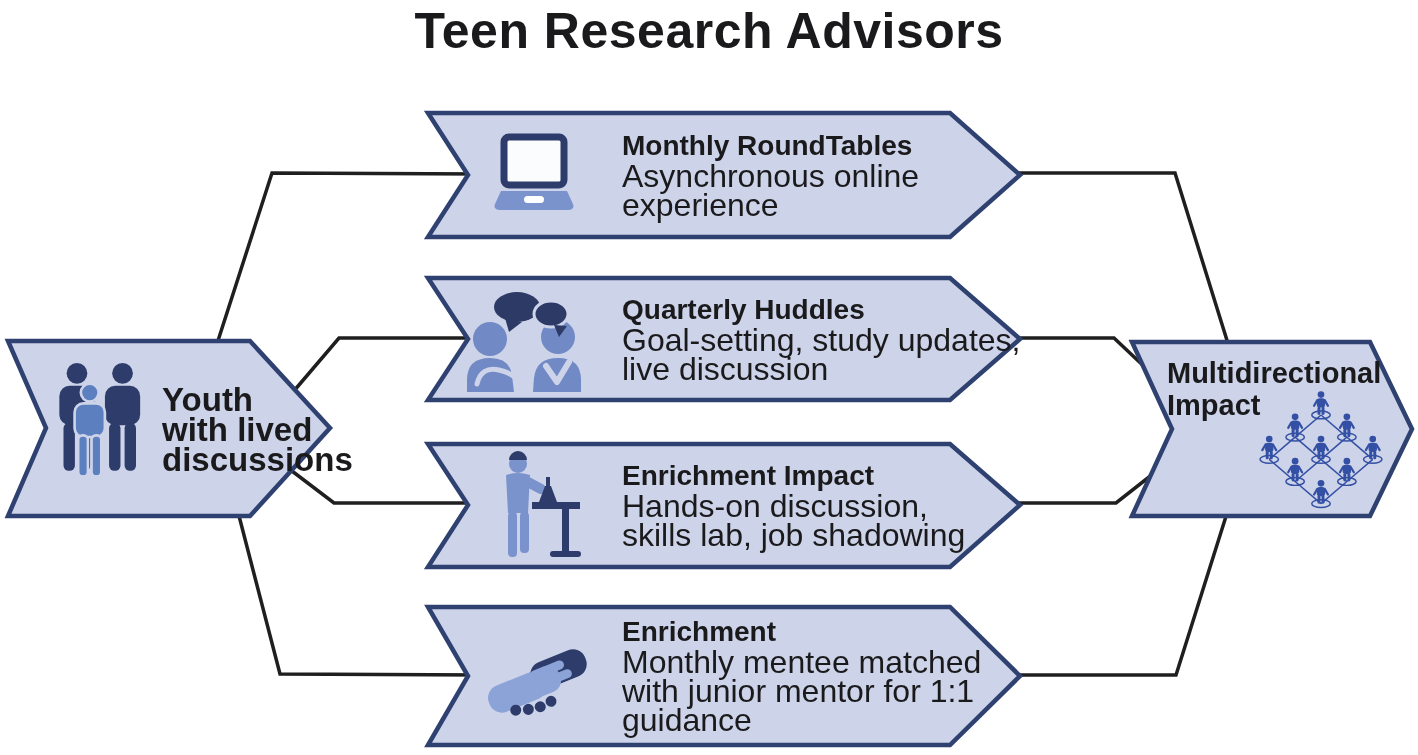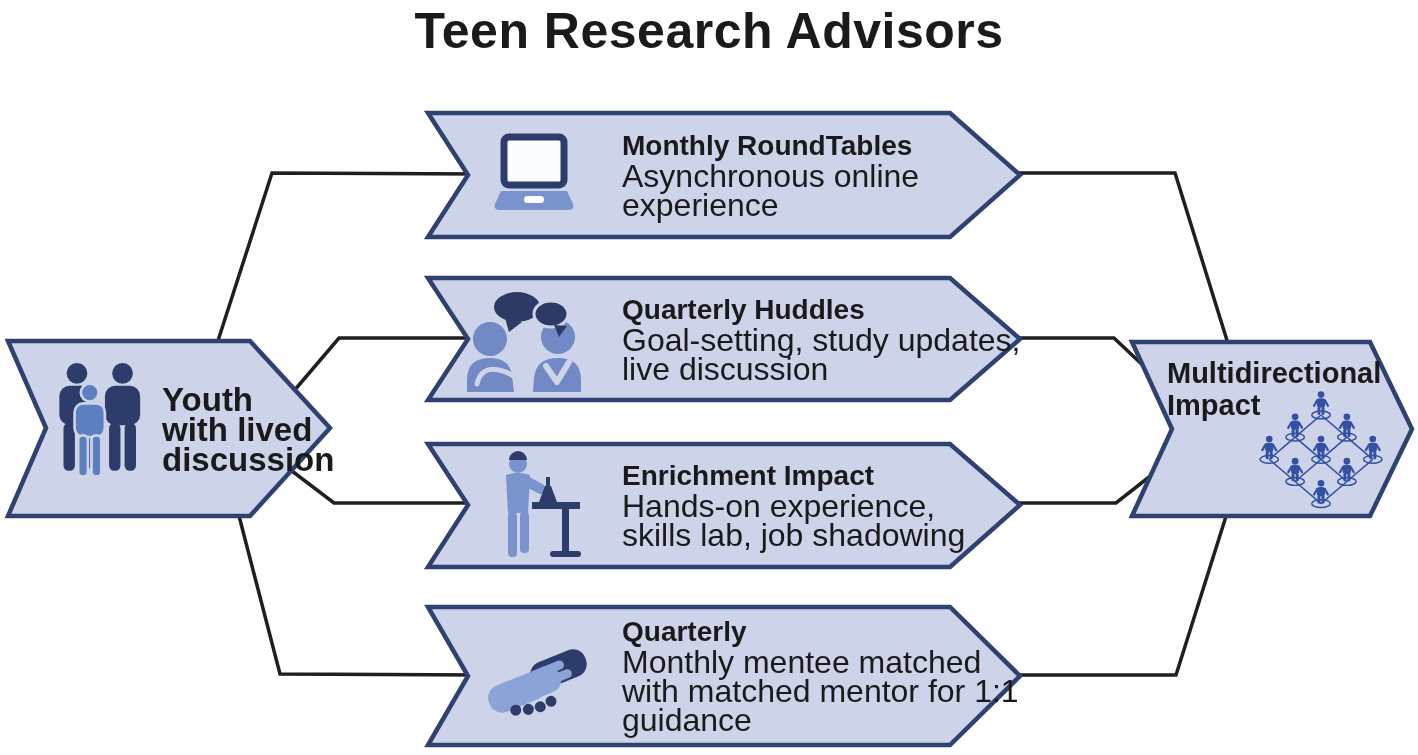--- a/index.html
+++ b/index.html
@@ -68,21 +68,21 @@
         <circle cx="19" cy="10" r="10"></circle>
         <rect x="2" y="22" width="34" height="38" rx="10"></rect>
         <rect x="6" y="58" width="11" height="46" rx="5"></rect>
         <rect x="21" y="58" width="11" height="46" rx="5"></rect>
       </g>
     </svg>
   </div>
   <div class="block source-label" style="left:162px;top:385px;">
     <div>Youth</div>
     <div>with lived</div>
-    <div>discussion</div>
+    <div>discussions</div>
   </div>
 
   <div class="block" style="left:488px;top:133px;">
     <svg width="92" height="84" viewBox="0 0 92 84">
       <rect x="16" y="4" width="60" height="48" rx="5" fill="#fbfcfe" stroke="#2d3c6b" stroke-width="7"></rect>
       <path d="M13 58 h66 l6 13 q2 6 -5 6 h-68 q-7 0 -5 -6 z" fill="#7b93cc"></path>
       <rect x="36" y="63" width="20" height="7" rx="3.5" fill="#ffffff"></rect>
     </svg>
   </div>
   <div class="block act" style="left:622px;top:130px;">
@@ -121,43 +121,43 @@
       <rect x="28" y="62" width="9" height="41" rx="4" fill="#7b93cc"></rect>
       <rect x="54" y="27" width="4" height="11" fill="#2d3c6b"></rect>
       <path d="M47 52 l6 -16 h6 l6 16 z" fill="#2d3c6b"></path>
       <rect x="40" y="52" width="48" height="7" fill="#2d3c6b"></rect>
       <rect x="70" y="59" width="7" height="43" fill="#2d3c6b"></rect>
       <rect x="58" y="101" width="31" height="6" rx="3" fill="#2d3c6b"></rect>
     </svg>
   </div>
   <div class="block act" style="left:622px;top:460px;">
     <div class="h">Enrichment Impact</div>
-    <div class="d">Hands-on experience,</div>
+    <div class="d">Hands-on discussion,</div>
     <div class="d">skills lab, job shadowing</div>
   </div>
 
   <div class="block" style="left:484px;top:634px;">
     <svg width="106" height="92" viewBox="0 0 106 92">
       <g transform="rotate(-22 53 46)">
         <rect x="0" y="36" width="60" height="28" rx="13" fill="#8ba3d6"></rect>
         <rect x="48" y="30" width="58" height="28" rx="13" fill="#2d3c6b"></rect>
         <rect x="42" y="36" width="34" height="27" rx="12" fill="#8ba3d6"></rect>
         <rect x="58" y="36" width="26" height="9" rx="4.5" fill="#8ba3d6"></rect>
         <rect x="62" y="47" width="26" height="9" rx="4.5" fill="#8ba3d6"></rect>
         <circle cx="22" cy="66" r="5.5" fill="#2d3c6b"></circle>
         <circle cx="34" cy="70" r="5.5" fill="#2d3c6b"></circle>
         <circle cx="46" cy="72" r="5.5" fill="#2d3c6b"></circle>
         <circle cx="58" cy="71" r="5.5" fill="#2d3c6b"></circle>
       </g>
     </svg>
   </div>
   <div class="block act" style="left:622px;top:616px;">
-    <div class="h">Quarterly</div>
+    <div class="h">Enrichment</div>
     <div class="d">Monthly mentee matched</div>
-    <div class="d">with matched mentor for 1:1</div>
+    <div class="d">with junior mentor for 1:1</div>
     <div class="d">guidance</div>
   </div>
 
   <div class="block outcome-label" style="left:1167px;top:357px;">
     <div>Multidirectional</div>
     <div>Impact</div>
   </div>
   <div class="block" style="left:1254px;top:390px;">
     <svg width="134" height="122" viewBox="0 0 140 132">
       <defs>

